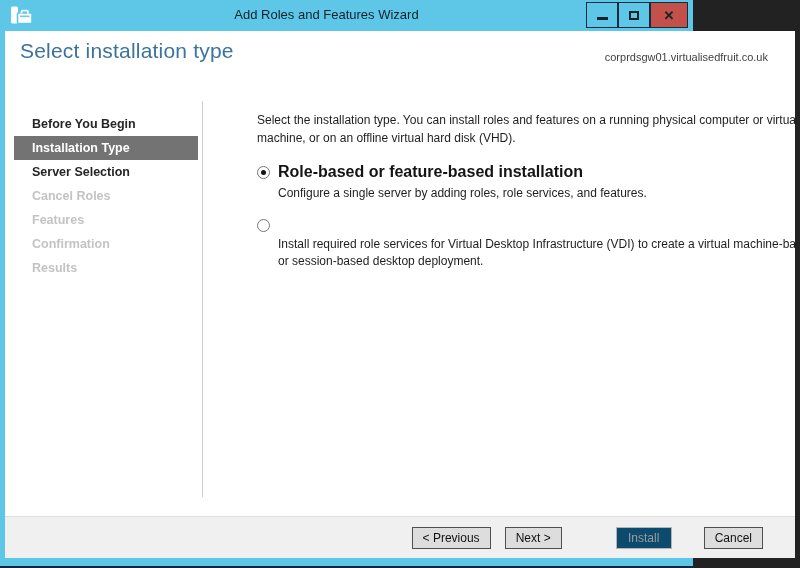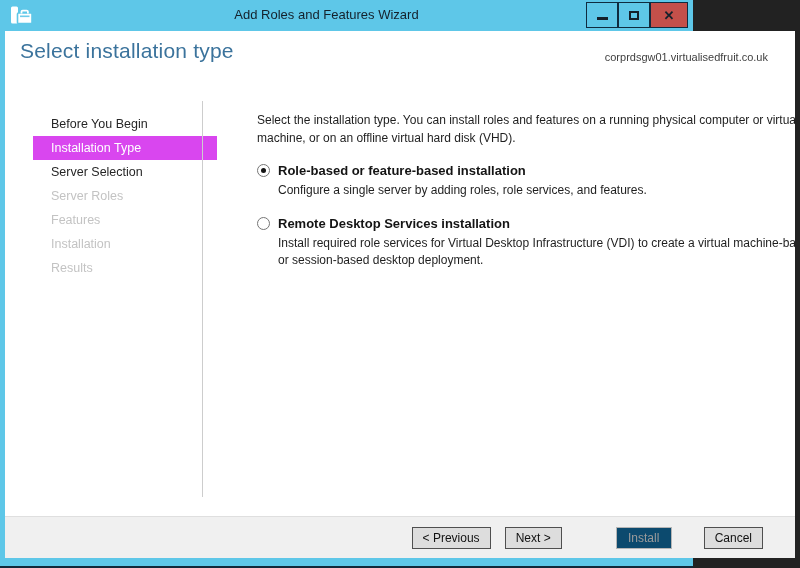--- a/index.html
+++ b/index.html
@@ -42,44 +42,44 @@
     position:absolute; left:15px; top:8px;
     font-size:21px; color:#3b739c; font-weight:400; letter-spacing:0.2px;
   }
   .dest {
     position:absolute; right:27px; top:19px; text-align:right;
     font-size:11px; color:#3f3f3f; line-height:15px;
   }
   .dest .dest-label { letter-spacing:0.3px; }
 
   
-  .nav { position:absolute; left:28px; top:81px; width:184px; }
+  .nav { position:absolute; left:9px; top:81px; width:184px;font-weight:bold; }
   .nav-item {
     height:24px; line-height:24px; padding-left:18px;
     font-size:12.5px; color:#262626; cursor:default; white-space:nowrap;
   }
-  .nav-item.active { background:#d946ef; color:#ffffff; }
+  .nav-item.active { background:#737373; color:#ffffff; }
   .nav-item.disabled { color:#c3c3c3; }
 
   .divider { position:absolute; left:197px; top:70px; width:1px; height:396px; background:#cdcdcd; }
 
   
   .content { position:absolute; left:234px; top:81px; width:562px;margin-left:18px; }
   .intro { font-size:12px; line-height:17.5px; color:#1e1e1e; }
   .option { margin-top:16px; }
   .option-head { display:flex; align-items:center; }
   .radio {
     width:13px; height:13px; border:1px solid #767676; border-radius:50%;
     background:#fff; margin-right:8px; position:relative; flex:0 0 auto; cursor:default;
   }
   .radio.checked::after {
     content:""; position:absolute; left:3px; top:3px; width:5px; height:5px;
     border-radius:50%; background:#141414;
   }
-  .option-label { font-size:13px; font-weight:700; color:#141414; cursor:default;text-align:center; }
+  .option-label { font-size:16px; font-weight:700; color:#141414; cursor:default;text-align:center; }
   .option-desc {
     margin:4px 0 0 21px; font-size:12px; line-height:17.5px; color:#1e1e1e; max-width:555px;
   }
 
   
   .footer {
     position:absolute; left:0; bottom:0; width:790px; height:42px;
     background:#f0f0f0; border-top:1px solid #dfdfdf;
     display:flex; justify-content:flex-end; align-items:flex-start;
     padding:10px 32px 0 0;
@@ -128,43 +128,42 @@
     <div class="page-title">Select installation type</div>
 
     <div class="dest">
       <div class="dest-server">corprdsgw01.virtualisedfruit.co.uk</div>
     </div>
 
     <div class="nav">
       <div class="nav-item">Before You Begin</div>
       <div class="nav-item active">Installation Type</div>
       <div class="nav-item">Server Selection</div>
-      <div class="nav-item disabled">Server Roles</div>
+      <div class="nav-item disabled">Cancel Roles</div>
       <div class="nav-item disabled">Features</div>
-      <div class="nav-item disabled">Installation</div>
+      <div class="nav-item disabled">Confirmation</div>
       <div class="nav-item disabled">Results</div>
     </div>
 
     <div class="divider"></div>
 
     <div class="content">
       <div class="intro">Select the installation type. You can install roles and features on a running physical computer or virtual machine, or on an offline virtual hard disk (VHD).</div>
 
       <div class="option">
         <div class="option-head">
           <span class="radio checked"></span>
           <span class="option-label">Role-based or feature-based installation</span>
         </div>
         <div class="option-desc">Configure a single server by adding roles, role services, and features.</div>
       </div>
 
       <div class="option">
         <div class="option-head">
           <span class="radio"></span>
-          <span class="option-label">Remote Desktop Services installation</span>
         </div>
         <div class="option-desc">Install required role services for Virtual Desktop Infrastructure (VDI) to create a virtual machine-based or session-based desktop deployment.</div>
       </div>
     </div>
 
     <div class="footer">
       <button class="btn btn-previous">&lt; Previous</button>
       <button class="btn btn-next">Next &gt;</button>
       <button class="btn btn-install" disabled="">Install</button>
       <button class="btn btn-cancel">Cancel</button>

